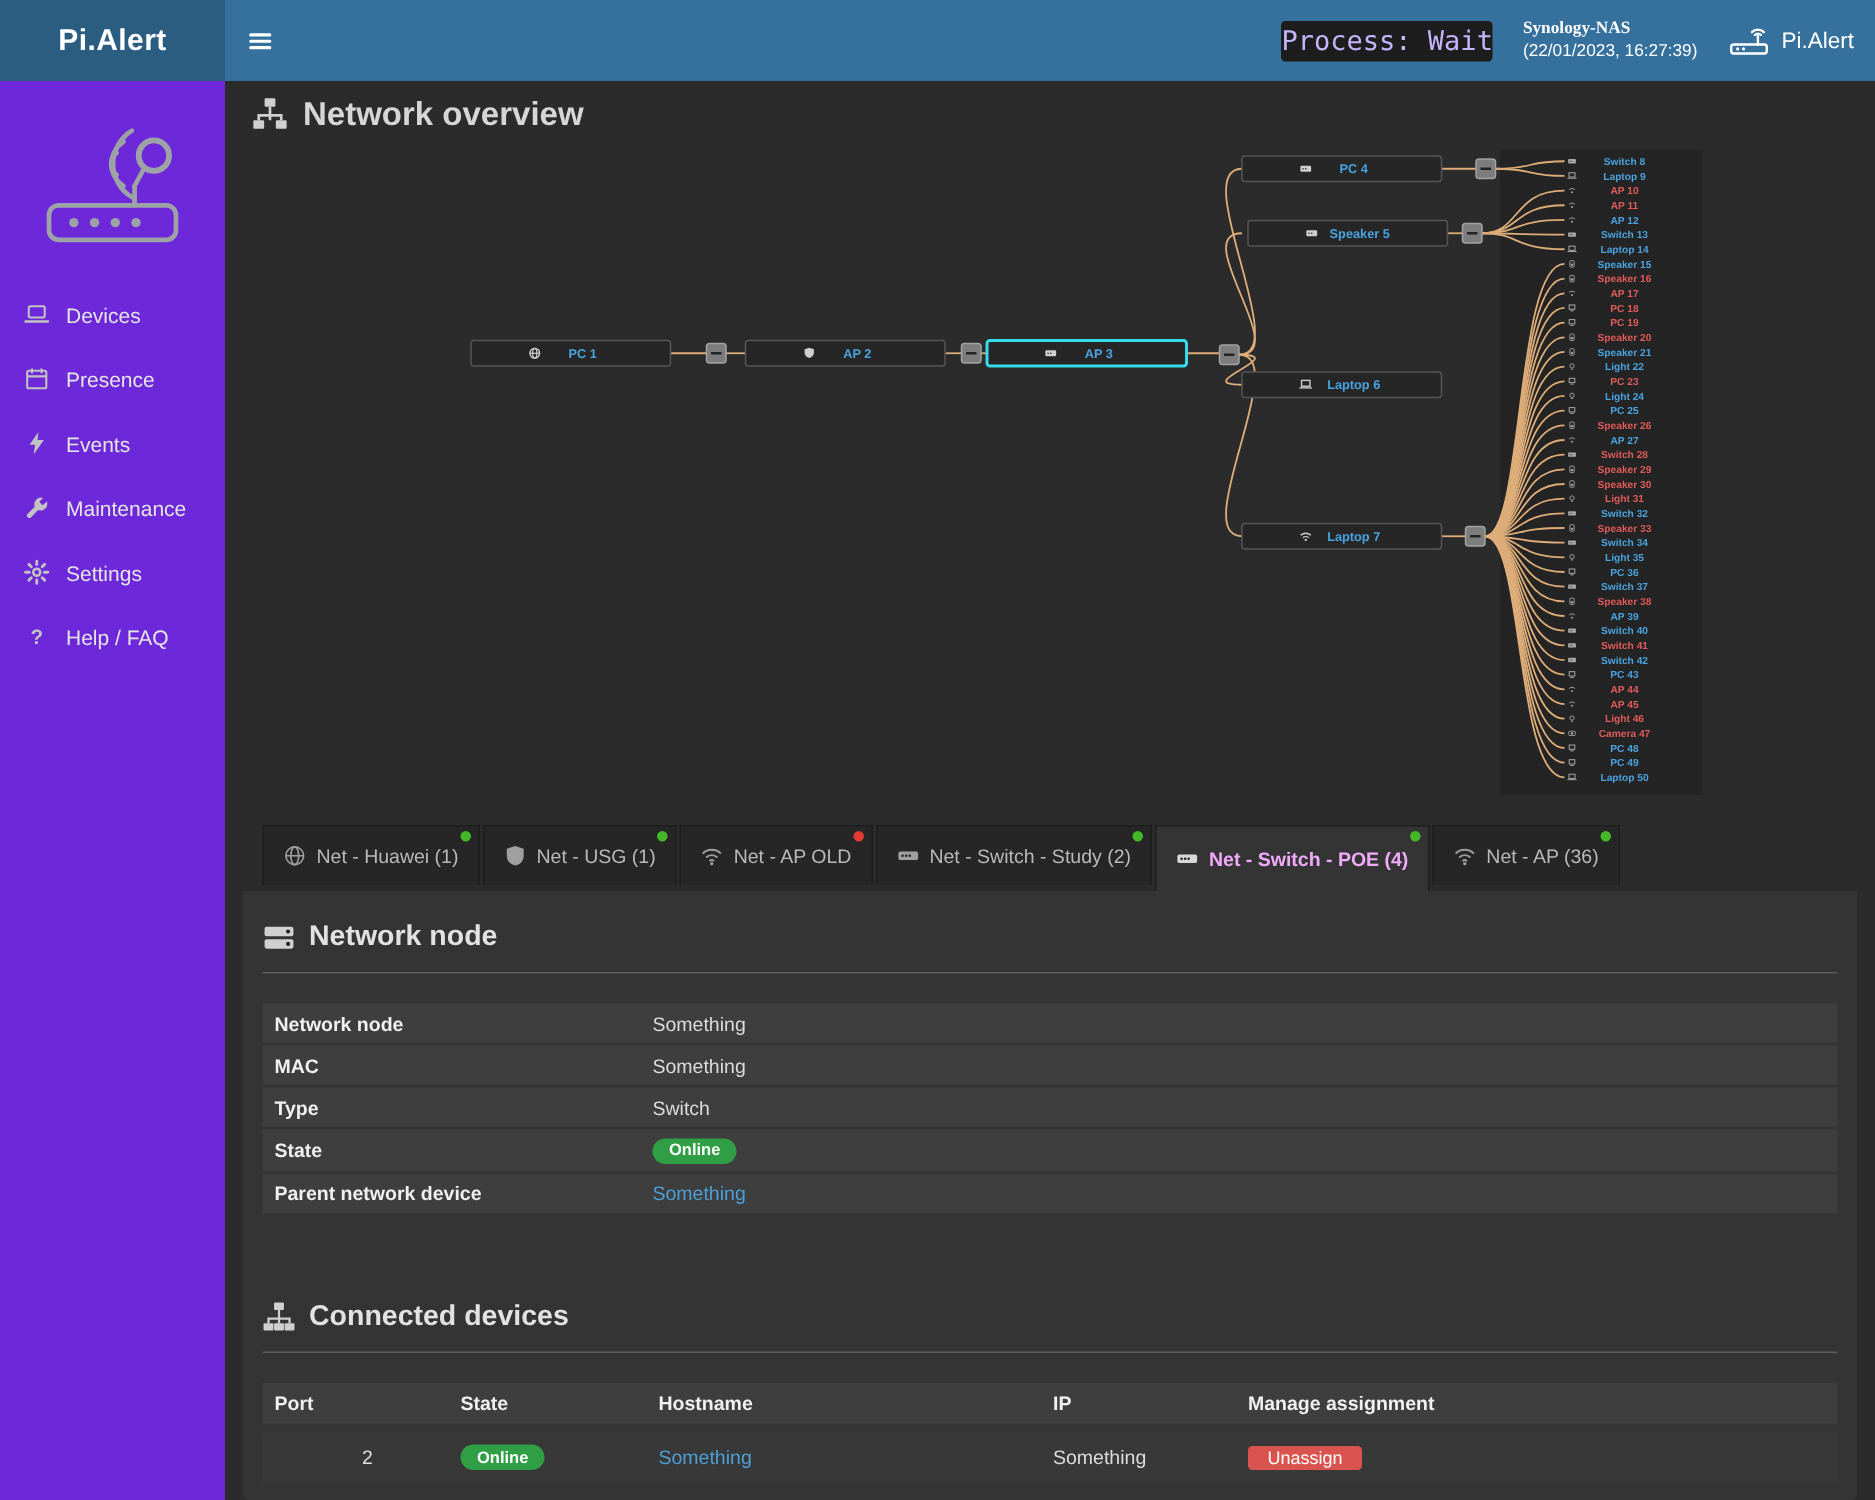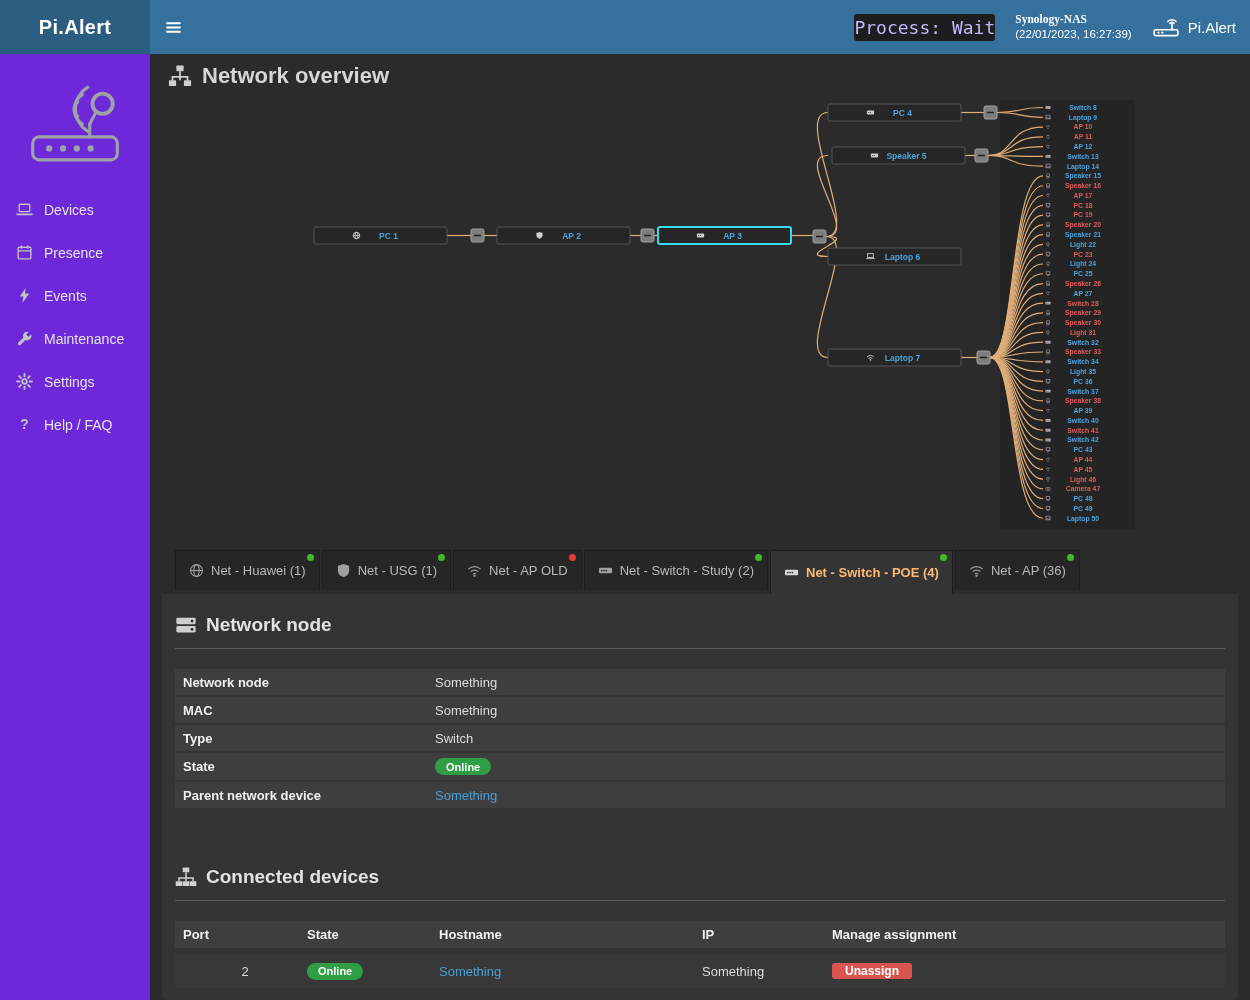--- a/index.html
+++ b/index.html
@@ -37,21 +37,21 @@
   .t-ic { width:24px; height:24px; color:#cfcfcf; display:inline-flex; }
 
   .diagram { height:460px; position:relative; }
   .diagram svg { display:block; }
 
   
   .tabs { display:flex; align-items:flex-start; padding-left:25px; height:44px; }
   .tab { position:relative; display:flex; align-items:center; gap:7px; background:#262626;
          border:1px solid #1d1d1d; border-bottom:none; color:#b9b9b9; font-size:13px;
          padding:0 13px; height:40px; cursor:pointer; margin-right:2px; white-space:nowrap; }
-  .tab.active { background:#343434; color:#fdba74; height:44px; font-weight:700; }
+  .tab.active { background:#343434; color:#f0abfc; height:44px; font-weight:700; }
   .tab-ic { width:15px; height:15px; color:#9f9f9f; display:inline-flex; }
   .tab.active .tab-ic { color:#d8d8d8; }
   .tab-dot { position:absolute; top:3px; right:5px; width:7px; height:7px; border-radius:50%; }
 
   
   .panel { background:#343434; margin:0 12px; padding:20px 13px 30px; height:410px; overflow:hidden; }
   .panel h2 { display:flex; align-items:center; gap:9px; font-size:19px; color:#e2e2e2; font-weight:700; }
   .h2-ic { width:22px; height:22px; color:#d0d0d0; display:inline-flex; }
   hr.sep { border:none; border-top:1px solid #5c5c5c; margin:12px 0 20px; }
   .sec-gap { margin-top:58px; }
@@ -66,21 +66,21 @@
 
   .cd-head, .cd-row { display:flex; align-items:center; padding:6px 8px; font-size:13px; }
   .cd-head { background:#3e3e3e; font-weight:700; color:#f0f0f0; margin-bottom:6px; min-height:26px; }
   .cd-row { color:#dcdcdc; background:#383838; min-height:34px; }
   .c-port { width:124px; }
   .c-state { width:132px; }
   .c-host { width:263px; }
   .c-ip { width:130px; }
   .c-manage { flex:1; }
   .cd-row .c-port { text-align:center; }
-  .btn-danger { color:#fff; border:none; font-size:12px; font-weight:700; padding:1px 13px;
+  .btn-danger { color:#fff; border:none; font-size:12px; font-weight:400; padding:1px 13px;
                 border-radius:3px; cursor:pointer; font-family:"Liberation Sans",sans-serif; }
 </style>
 </head>
 <body>
 
 <div class="app">
 
   <header class="topbar">
     <div class="logo">Pi.Alert</div>
     <div class="nav-toggle">

